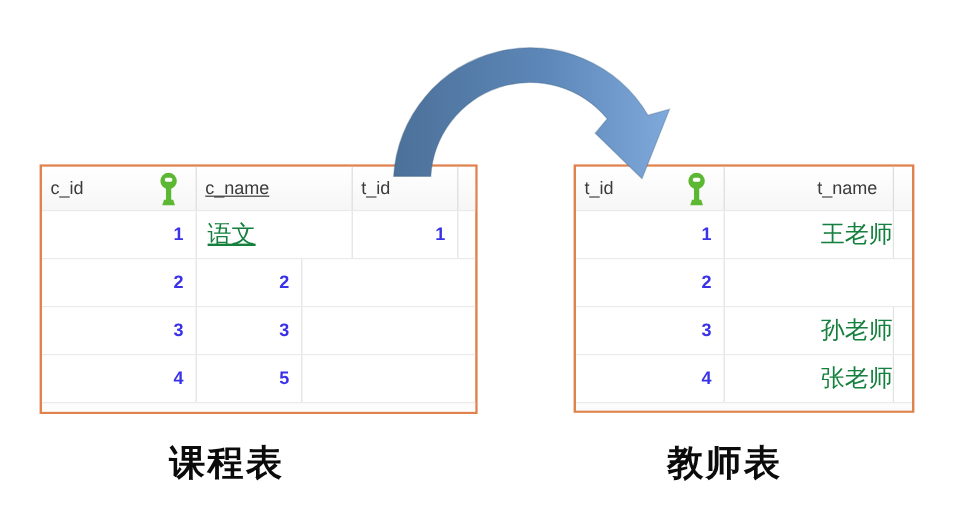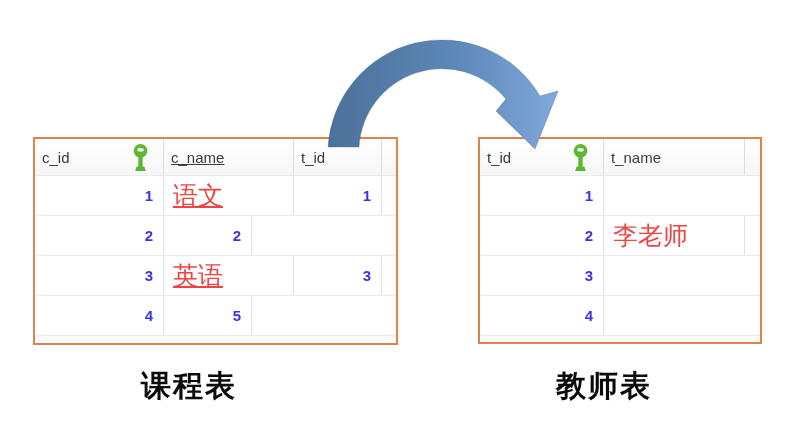--- a/index.html
+++ b/index.html
@@ -59,36 +59,36 @@
   }
   .td.id-cell {
     justify-content: flex-end;
     padding-right: 10px;
     font-size: 15px;
     font-weight: bold;
     color: #3a32e8;
   }
   .td.name-cell {
     padding-left: 9px;
-    font-size: 25px;
-    color: #ef4444;
+    font-size: 20px;
+    color: #15803d;
   }
   .db-table .bottom-filler {
     flex: 1;
     border-top: 1px solid #eaeaea;
     background: #fcfcfc;
   }
 
   
   .t-courses .col-0 { width: 129px; }
   .t-courses .col-1 { width: 130px; text-decoration: underline; }
   .t-courses .col-2 { width: 88px;  }
   
   .t-teachers .col-0 { width: 124px; }
-  .t-teachers .col-1 { width: 141px; }
+  .t-teachers .col-1 { width: 141px; justify-content: flex-end; }
 
   .key-icon-svg { flex: 0 0 auto; }
 
   
   .caption {
     position: absolute;
     font-size: 30px;
     font-weight: 700;
     color: #0b0b0b;
     letter-spacing: 2px;
@@ -155,21 +155,20 @@
       <div class="td id-cell col-2">1</div>
       <div class="td filler"></div>
     </div>
     <div class="trow">
       <div class="td id-cell col-0">2</div>
       <div class="td id-cell col-2">2</div>
       <div class="td filler"></div>
     </div>
     <div class="trow">
       <div class="td id-cell col-0">3</div>
-      <div class="td name-cell col-1">英语</div>
       <div class="td id-cell col-2">3</div>
       <div class="td filler"></div>
     </div>
     <div class="trow">
       <div class="td id-cell col-0">4</div>
       <div class="td id-cell col-2">5</div>
       <div class="td filler"></div>
     </div>
     <div class="bottom-filler"></div>
   </div>
@@ -186,33 +185,35 @@
         </svg>
       </div>
       <div class="th col-1">
         <span>t_name</span>
       </div>
       <div class="th filler"></div>
     </div>
 
     <div class="trow">
       <div class="td id-cell col-0">1</div>
+      <div class="td name-cell col-1">王老师</div>
       <div class="td filler"></div>
     </div>
     <div class="trow">
       <div class="td id-cell col-0">2</div>
-      <div class="td name-cell col-1">李老师</div>
       <div class="td filler"></div>
     </div>
     <div class="trow">
       <div class="td id-cell col-0">3</div>
+      <div class="td name-cell col-1">孙老师</div>
       <div class="td filler"></div>
     </div>
     <div class="trow">
       <div class="td id-cell col-0">4</div>
+      <div class="td name-cell col-1">张老师</div>
       <div class="td filler"></div>
     </div>
     <div class="bottom-filler"></div>
   </div>
 
   <div class="caption" style="left:556px; top:366px;">教师表</div>
   <div class="caption" style="left:141px; top:366px;">课程表</div>
 
 </div>
 

